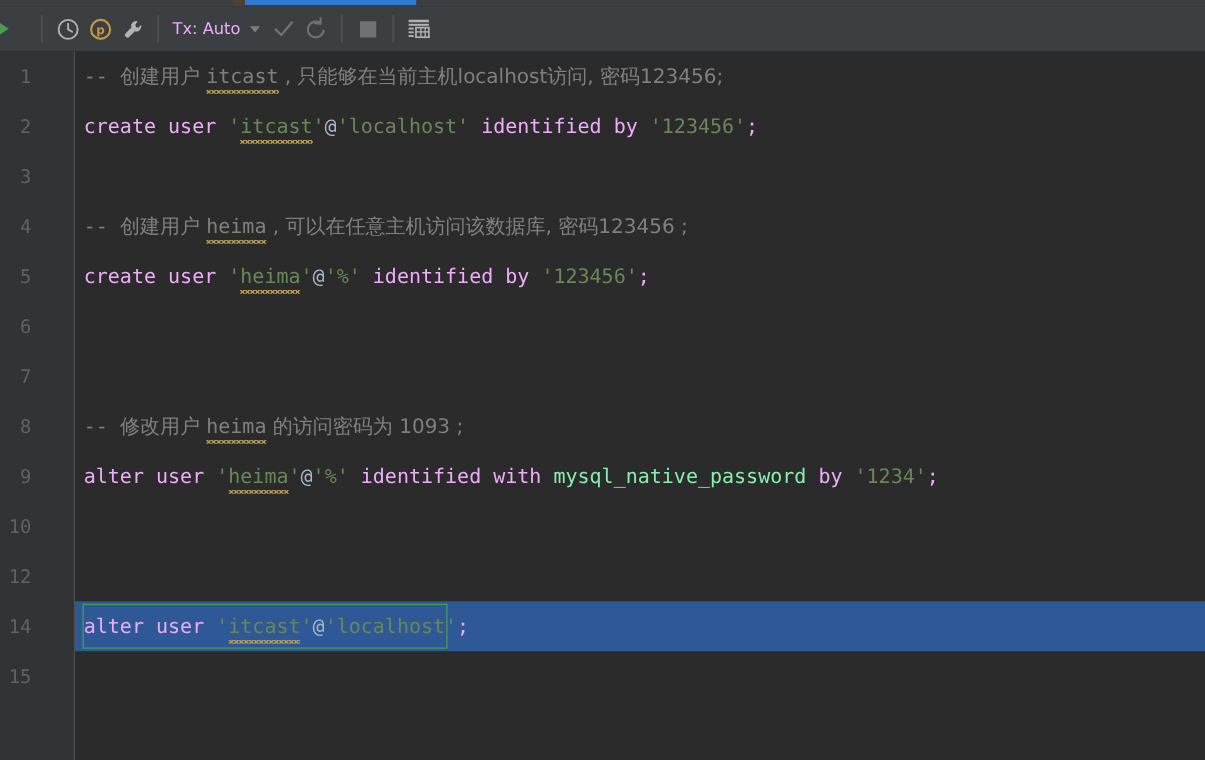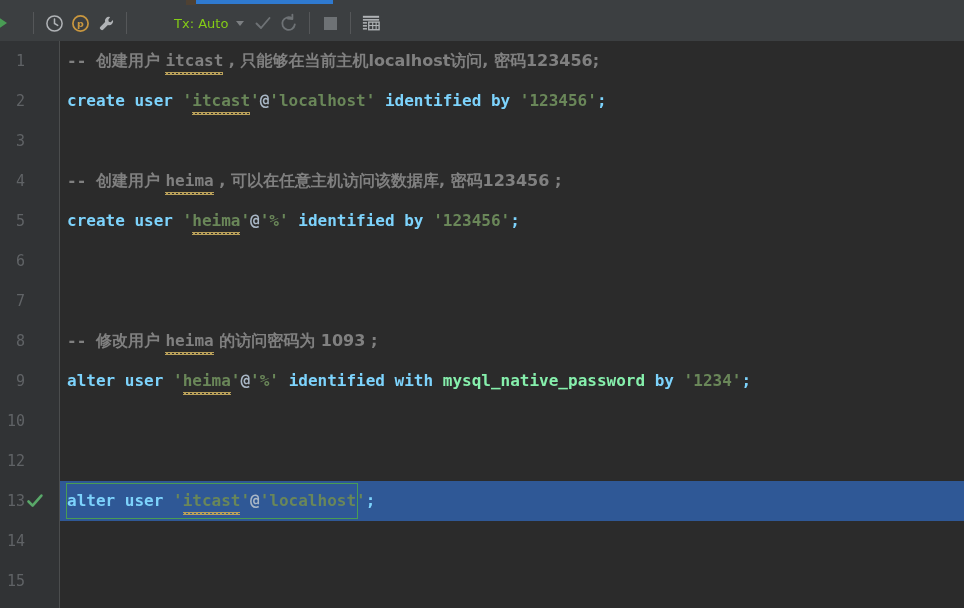--- a/index.html
+++ b/index.html
@@ -74,26 +74,25 @@
     margin: 0 7px;
   }
   .tb-btn {
     width: 26px;
     height: 26px;
     display: flex;
     align-items: center;
     justify-content: center;
   }
   .tx-label {
-    color: #84cc16;
+    color: #f0abfc;
     font-family: "DejaVu Sans", sans-serif;
     font-size: 13px;
     padding-left: 4px;
     white-space: nowrap;
-    margin-left: 36px;
   }
   .chev-down {
     width: 0; height: 0;
     border-left: 4px solid transparent;
     border-right: 4px solid transparent;
     border-top: 5px solid #7c7f82;
     margin-left: 8px;
     margin-right: 6px;
   }
   .stop-square {
@@ -139,21 +138,20 @@
     left: 26px;
     top: 11px;
     width: 18px;
     height: 18px;
   }
   .code-area {
     position: absolute;
     left: 60px; top: 0;
     width: 904px;
     height: 567px;
-    font-weight: bold;
   }
   .code-line {
     position: relative;
     height: 40px;
     line-height: 40px;
     font-family: "DejaVu Sans Mono", monospace;
     font-size: 16px;
     white-space: pre;
     padding-left: 7px;
     box-sizing: border-box;
@@ -166,21 +164,21 @@
     position: absolute;
     left: 6px;
     top: 2px;
     height: 36px;
     box-sizing: border-box;
     border: 1px solid #499c54;
     pointer-events: none;
   }
 
   
-  .kw   { color: #7dd3fc; }
+  .kw   { color: #f0abfc; }
   .cmt  { color: #808080; }
   .str  { color: #6a8759; }
   .ident{ color: #86efac; }
   .op   { color: #a9b7c6; }
 
   .cmt-cjk {
     font-family: "DejaVu Sans", sans-serif;
   }
 
   
@@ -314,26 +312,20 @@
         <div class="gutter-row">
           <div class="lineno">9</div>
         </div>
         <div class="gutter-row">
           <div class="lineno">10</div>
         </div>
         <div class="gutter-row">
           <div class="lineno">12</div>
         </div>
         <div class="gutter-row">
-          <div class="lineno">13</div>
-          <div class="gutter-check"><svg width="18" height="18" viewBox="0 0 18 18">
-              <path d="M2.5 9.5 L6.6 13.6 L15.4 3.6" fill="none" stroke="#59a869" stroke-width="2.6" stroke-linecap="round" stroke-linejoin="round"></path>
-            </svg></div>
-        </div>
-        <div class="gutter-row">
           <div class="lineno">14</div>
         </div>
         <div class="gutter-row">
           <div class="lineno">15</div>
         </div>
       </div>
     <div class="code-area">
         <div class="code-line"><span class="cmt">-- </span><span class="cmt cmt-cjk">创建用户 </span><span class="cmt wavy">itcast</span><span class="cmt cmt-cjk"> , </span><span class="cmt cmt-cjk">只能够在当前主机localhost访问, 密码123456;</span></div>
         <div class="code-line"><span class="kw">create</span><span class="op"> </span><span class="kw">user</span><span class="op"> </span><span class="str">'</span><span class="str wavy">itcast</span><span class="str">'</span><span class="op">@</span><span class="str">'localhost'</span><span class="op"> </span><span class="kw">identified</span><span class="op"> </span><span class="kw">by</span><span class="op"> </span><span class="str">'123456'</span><span class="kw">;</span></div>
         <div class="code-line"></div>

